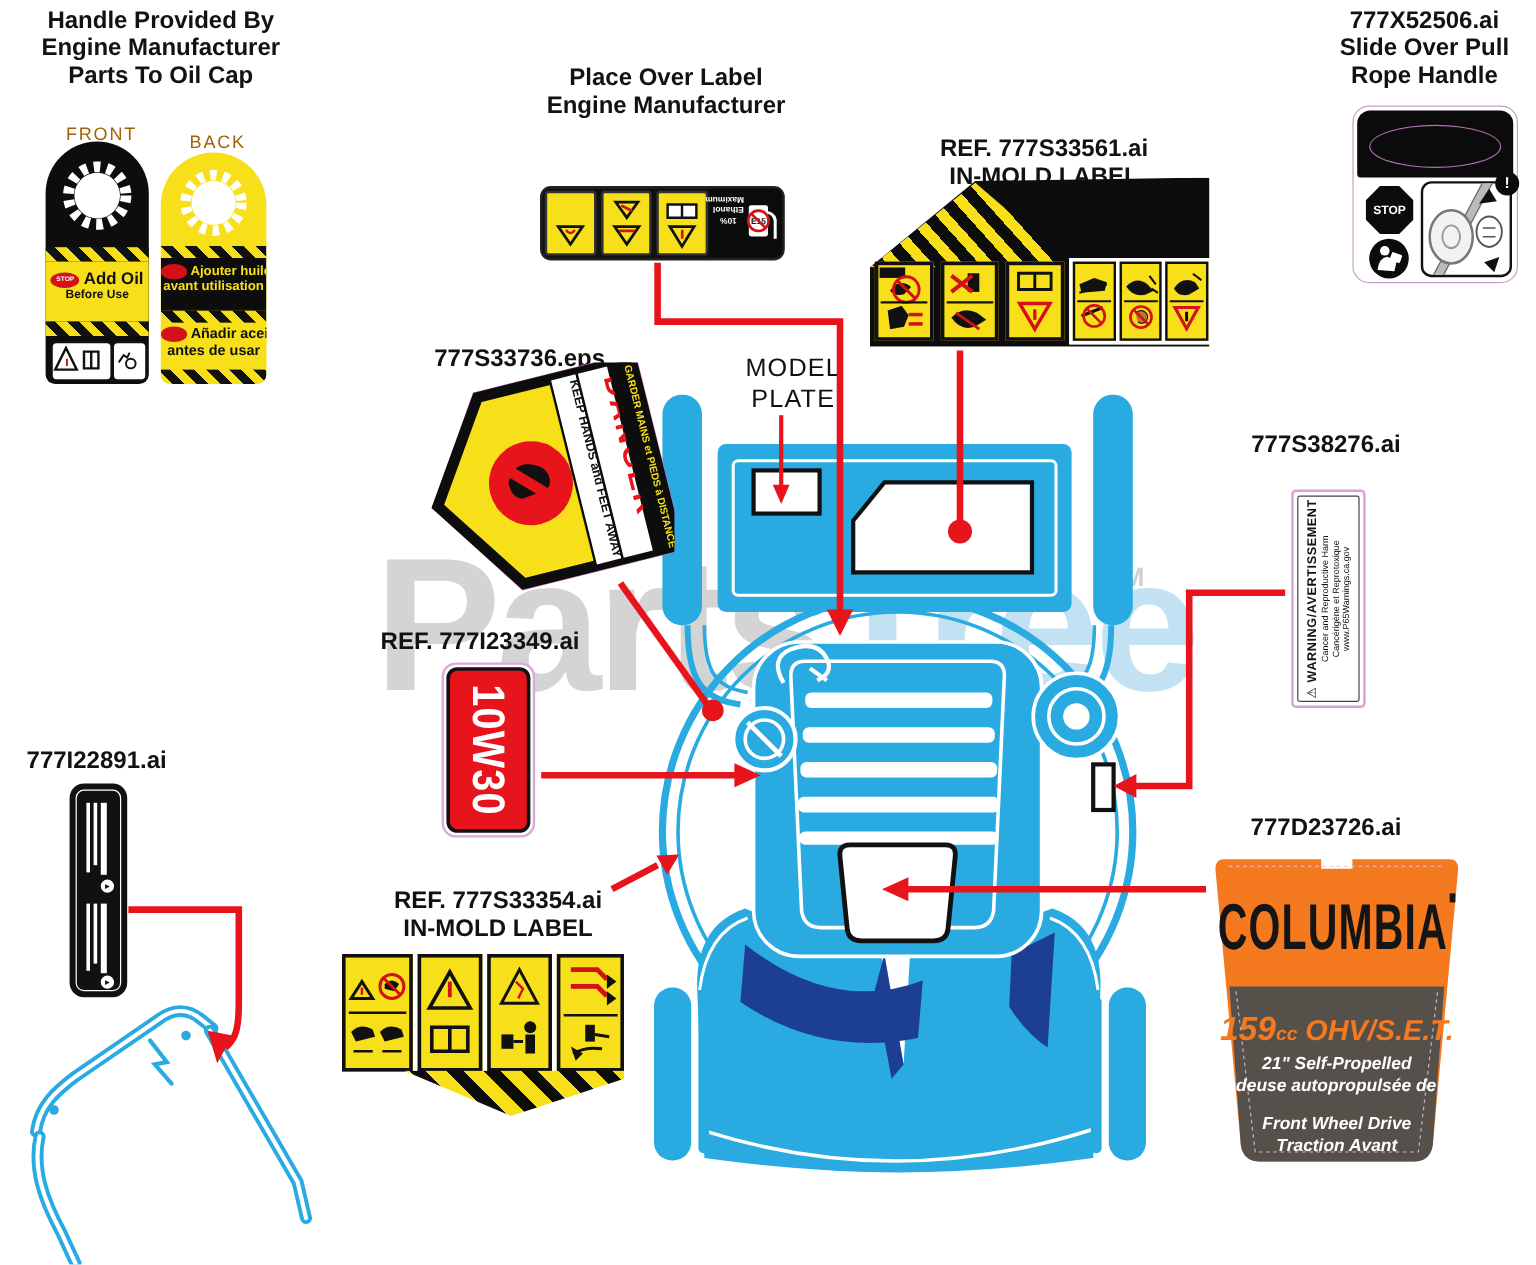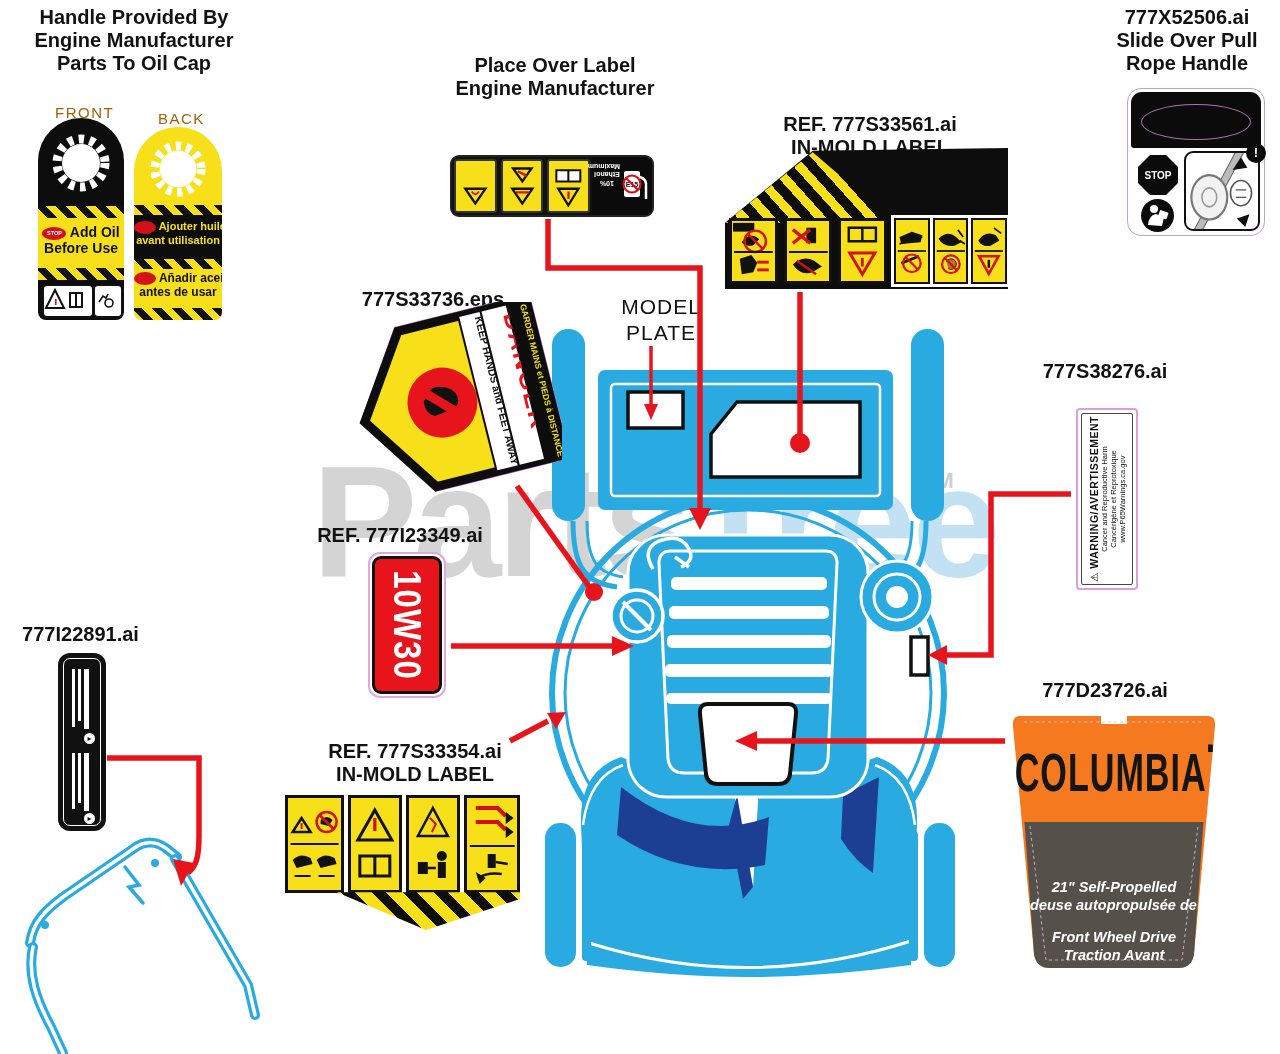--- a/index.html
+++ b/index.html
@@ -184,21 +184,21 @@
     <svg class="abs" style="left:12px;top:14px;" width="62" height="62" viewBox="0 0 62 62">
       <circle cx="31" cy="31" r="19" fill="#fff"></circle>
       <circle cx="31" cy="31" r="24" fill="none" stroke="#fff" stroke-width="9" stroke-dasharray="5.5,5.5"></circle>
     </svg>
     <div class="abs stripe" style="left:0;top:88px;width:100%;"></div>
     <div class="abs" style="left:0;top:100px;width:100%;height:50px;background:#f7e01a;">
       <div class="tagline" style="font-size:14px;color:#111;margin-top:6px;">
         <span class="badge">STOP</span>
         <span>Add Oil</span>
       </div>
-      <div class="tagline" style="font-size:14px;color:#111;">Before Use</div>
+      <div class="tagline" style="font-size:10px;color:#111;">Before Use</div>
     </div>
     <div class="abs stripe" style="left:0;top:150px;width:100%;"></div>
     <div class="abs" style="left:4px;top:166px;width:48px;height:30px;background:#fff;border:2px solid #111;border-radius:5px;">
       <svg width="44" height="26" viewBox="0 0 44 26">
         <polygon points="11,4 20,22 2,22" fill="none" stroke="#111" stroke-width="2"></polygon>
         <rect x="11" y="13" width="1.6" height="6" fill="#d31118"></rect>
         <path d="M26,7 h12 v14 h-12 z M32,7 v14" fill="#fff" stroke="#111" stroke-width="2"></path>
       </svg>
     </div>
     <div class="abs" style="left:55px;top:166px;width:26px;height:30px;background:#fff;border:2px solid #111;border-radius:5px;">
@@ -466,20 +466,23 @@
   </div>
 
   <div class="abs decal" style="left:1004px;top:706px;width:220px;height:268px;">
     <svg width="220" height="268" viewBox="0 0 220 268">
       <path d="M16,10 H97 L97,18 H123 L123,10 H204 Q212,10 211,20 L190,248 Q188,262 174,262 H46 Q32,262 30,248 L9,20 Q8,10 16,10 Z" fill="#f4791f"></path>
       <path d="M20.5,116 H199.5 L190,248 Q188,262 174,262 H46 Q32,262 30,248 Z" fill="#56504b"></path>
       <path d="M20,16 H200 M26,120 L42,254 H178 L194,120" fill="none" stroke="#e9c4e9" stroke-width="1" stroke-dasharray="3,3" opacity="0.8"></path>
     </svg>
     <div id="columbia-text" class="abs" style="left:0;top:0;width:100%;height:100%;text-align:center;">
       <div class="col-brand abs" style="left:0;top:46px;width:100%;"><span>COLUMBIA</span><span class="tm-square"></span></div>
+      <div class="col-eng abs" style="left:0;top:136px;width:100%;">
+        <span style="font-size:28px;">159</span><span style="font-size:16px;">cc</span><span style="font-size:24px;"> OHV/S.E.T.</span>
+      </div>
       <div class="col-spec abs" style="left:0;top:172px;width:100%;">21" Self-Propelled</div>
       <div class="col-spec abs" style="left:0;top:190px;width:100%;">Tondeuse autopropulsée de 21"</div>
       <div class="col-spec abs" style="left:0;top:222px;width:100%;">Front Wheel Drive</div>
       <div class="col-spec abs" style="left:0;top:240px;width:100%;">Traction Avant</div>
     </div>
   </div>
 
   <svg class="arrows" width="1280" height="1054" viewBox="0 0 1280 1054">
     <g stroke="#e8141c" stroke-width="5.5" fill="none">
       <path d="M548,219 L548,268 L700,268 L700,512"></path>

